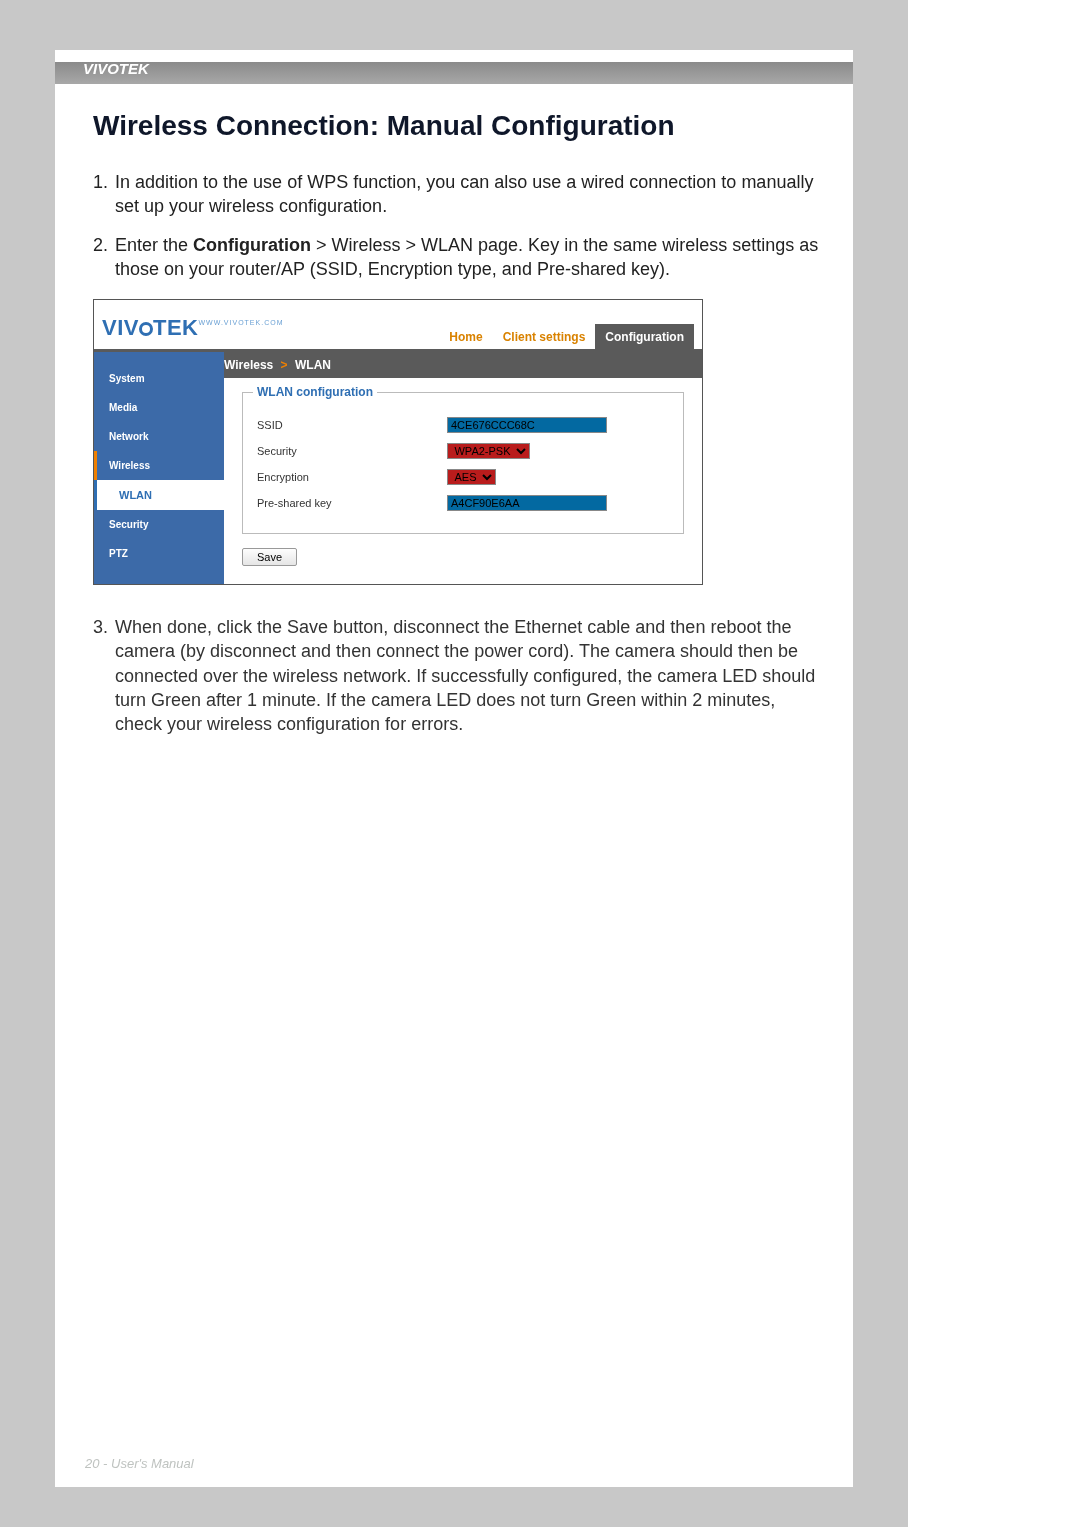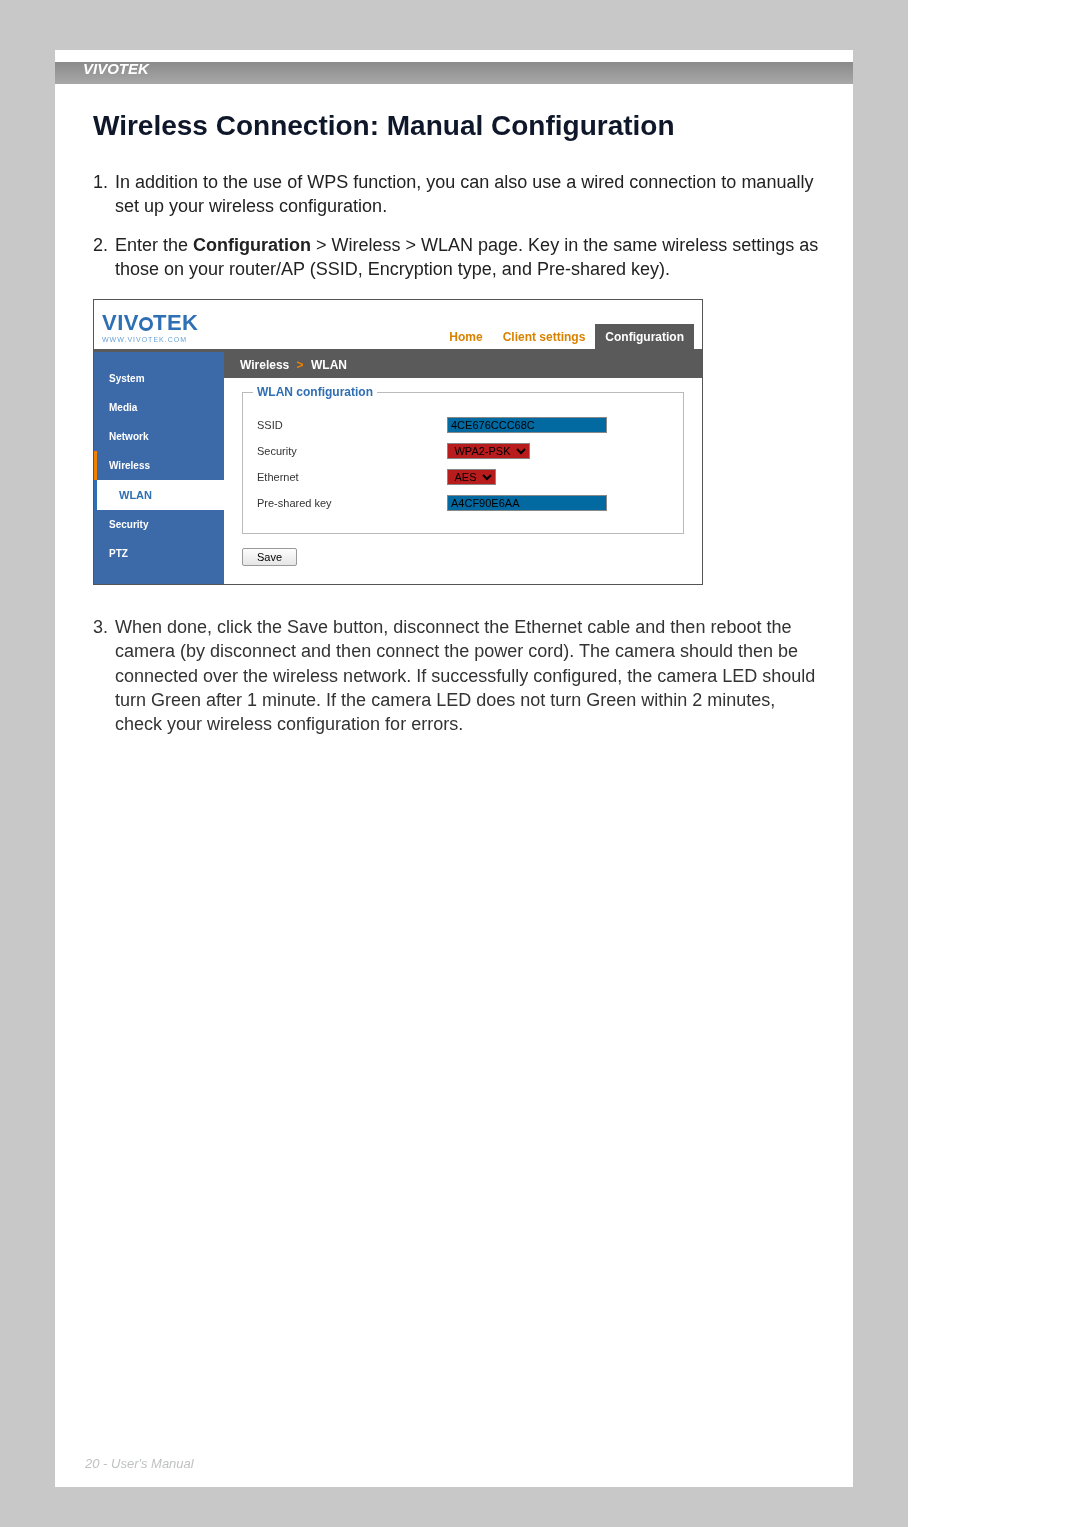--- a/index.html
+++ b/index.html
@@ -80,21 +80,21 @@
     margin-top: 18px;
   }
   .shot-top {
     height: 52px;
     display: flex;
     align-items: center;
     justify-content: space-between;
     padding: 6px 8px 0 8px;
     border-bottom: 3px solid #5a5a5a;
   }
-  .logo-wrap { display: flex; flex-direction: column; line-height: 1; }
+  .logo-wrap { display: flex; flex-direction: row; line-height: 1; }
   .logo-text {
     font-size: 22px;
     font-weight: 900;
     letter-spacing: 0.5px;
     color: #2f6fb3;
     font-family: Arial Black, Arial, sans-serif;
   }
   .logo-text .eye {
     display: inline-block;
     width: 14px; height: 14px;
@@ -142,21 +142,21 @@
   .sidebar .item.open { border-left: 3px solid #f08000; }
   .main {
     flex: 1;
     background: #fff;
   }
   .crumbbar {
     background: #5a5a5a;
     color: #fff;
     font-size: 12px;
     font-weight: bold;
-    padding: 6px 16px;
+    padding: 6px 0;
   }
   .crumbbar .sep { color: #f08000; margin: 0 4px; }
   .formwrap { padding: 14px 18px 18px 18px; }
   .fieldset {
     border: 1px solid #bbb;
     padding: 24px 14px 12px 14px;
     position: relative;
   }
   .legend {
     position: absolute;
@@ -275,21 +275,21 @@
                   <label>SSID</label>
                   <input type="text" value="4CE676CCC68C" style="">
                 </div>
                 <div class="row">
                   <label>Security</label>
                   <select>
                     <option selected="">WPA2-PSK</option>
                   </select>
                 </div>
                 <div class="row">
-                  <label>Ethernet</label>
+                  <label>Encryption</label>
                   <select>
                     <option selected="">AES</option>
                   </select>
                 </div>
                 <div class="row">
                   <label>Pre-shared key</label>
                   <input type="text" value="A4CF90E6AA" style="">
                 </div>
               </div>
               <button class="savebtn">Save</button>

